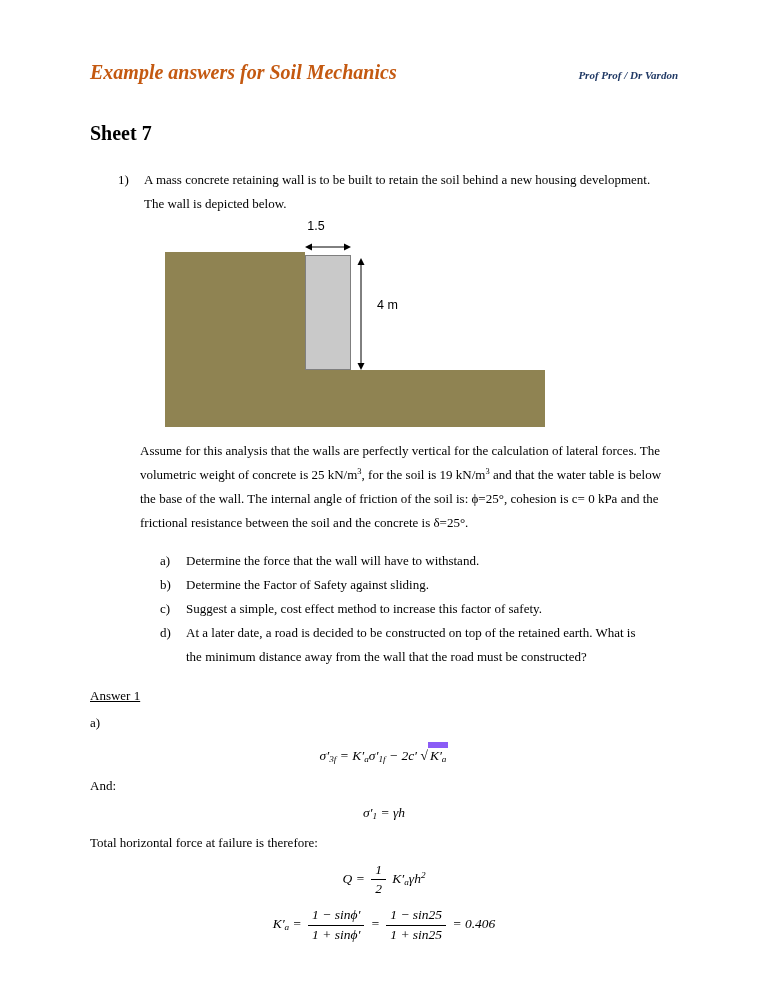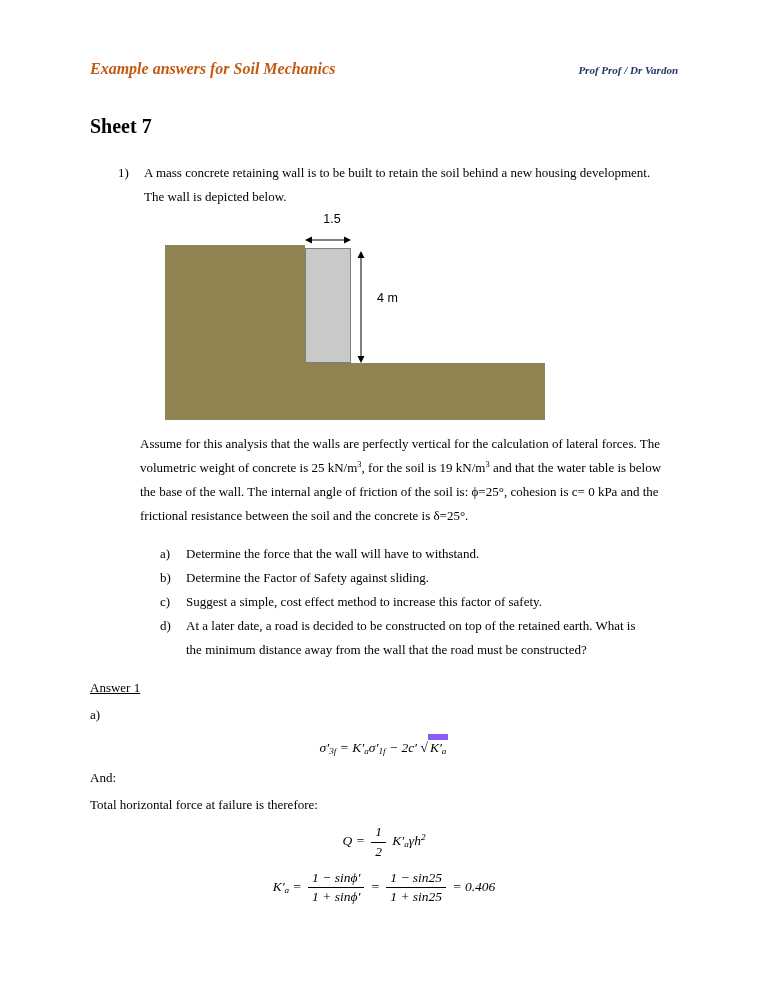--- a/index.html
+++ b/index.html
@@ -7,38 +7,38 @@
   body {
     width: 768px; height: 994px;
     background: #ffffff;
     font-family: "Liberation Serif", serif;
     font-size: 13px; line-height: 1.85; color: #000;
     overflow: hidden;
   }
   .page { width: 768px; height: 994px; padding: 54px 90px 0 90px; }
 
   .header { display: flex; justify-content: space-between; align-items: baseline; margin-bottom: 24px; }
-  .doc-title { font-size: 16px; font-weight: bold; font-style: italic; }
+  .doc-title { font-size: 20px; font-weight: bold; font-style: italic; }
   .doc-credits { font-size: 11px; font-weight: bold; font-style: italic; }
 
   .sheet-title { font-size: 20px; font-weight: bold; margin: 0 0 16px 0; }
 
   .q-row { display: flex; margin-left: 28px; }
   .q-num { width: 26px; flex-shrink: 0; }
   .q-intro { margin: 0; width: 516px; }
 
   .figure {
     position: relative; width: 470px; height: 205px;
     margin: 6px 0 12px 75px;
     font-family: "Liberation Sans", sans-serif; font-size: 12.5px; line-height: 1.2;
   }
   .soil-left  { position: absolute; left: 0;   top: 30px;  width: 140px; height: 118px; }
   .wall       { position: absolute; left: 140px; top: 33px; width: 46px; height: 115px; border: 1px solid #7f7f7f; }
   .soil-bottom{ position: absolute; left: 0;   top: 148px; width: 380px; height: 57px; }
-  .dim-top-label { position: absolute; left: 144px; top: -3px; width: 46px; text-align: center; }
+  .dim-top-label { position: absolute; left: 128px; top: -3px; width: 46px; text-align: center; }
   .dim-top-arrow { position: absolute; left: 140px; top: 20px; }
   .dim-v-arrow   { position: absolute; left: 191px; top: 36px; }
   .dim-h-label   { position: absolute; left: 212px; top: 76px; }
 
   .assumptions { margin: 12px 0 14px 50px; width: 524px; }
   sup { font-size: 0.65em; }
 
   .subq { margin-left: 70px; margin-bottom: 14px; }
   .subq-row { display: flex; }
   .subq-label { width: 26px; flex-shrink: 0; }
@@ -117,20 +117,21 @@
   </div>
 
   <div class="answer">
     <p class="answer-heading">Answer 1</p>
     <p class="answer-gap">a)</p>
 
     <div class="equation"><span class="tok-n">σ′</span><span class="tok-sub">3f</span><span class="tok-n"> = </span><span class="tok-n">K′</span><span class="tok-sub">a</span><span class="tok-n">σ′</span><span class="tok-sub">1f</span><span class="tok-n"> − 2c′ </span><span class="tok-n">√</span><span class="root-body"><span class="tok-n">K′</span><span class="tok-sub">a</span></span></div>
 
     <p>And:</p>
 
+    <div class="equation"><span class="tok-n">σ′</span><span class="tok-sub">1</span><span class="tok-n"> =  γh</span></div>
 
     <p>Total horizontal force at failure is therefore:</p>
 
     <div class="equation"><span class="tok-n">Q = </span><span class="frac"><span class="num">1</span><span class="den">2</span></span><span class="tok-n"> K′</span><span class="tok-sub">a</span><span class="tok-n">γh</span><span class="tok-sup">2</span></div>
     <div class="equation"><span class="tok-n">K′</span><span class="tok-sub">a</span><span class="tok-n"> = </span><span class="frac"><span class="num">1 − sinϕ′</span><span class="den">1 + sinϕ′</span></span><span class="tok-n"> = </span><span class="frac"><span class="num">1 − sin25</span><span class="den">1 + sin25</span></span><span class="tok-n"> = 0.406</span></div>
   </div>
 
 </div>
 
 </body></html>

